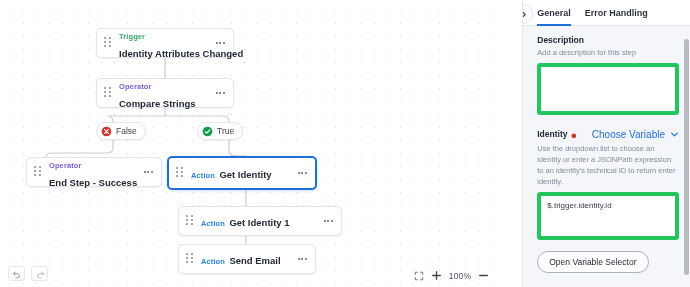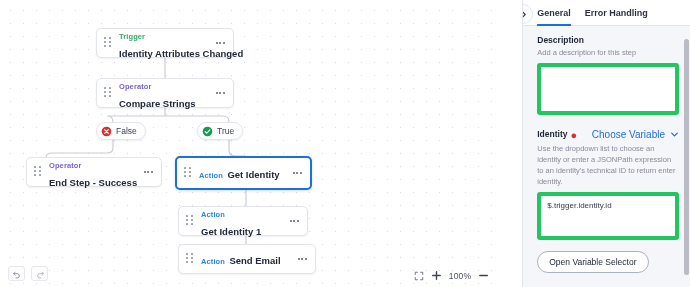--- a/index.html
+++ b/index.html
@@ -72,22 +72,22 @@
     display: flex; align-items: center; justify-content: center;
     gap: 1.5px;
     cursor: pointer;
   }
   .dots i { width: 2px; height: 2px; border-radius: 50%; background: #5d6577; display: block; }
 
   
   #node-trigger  { left: 96px;  top: 28px;  width: 138px; height: 30px; }
   #node-compare  { left: 96px;  top: 78px;  width: 138px; height: 30px; }
   #node-endstep  { left: 12px;  top: 157px; width: 136px; height: 30px; margin-left: 14px; }
-  #node-identity { left: 175px; top: 156px; width: 137px; height: 34px; }
-  #node-ident1   { left: 178px; top: 206px; width: 130px; height: 30px; }
+  #node-identity { left: 167px; top: 156px; width: 150px; height: 34px; }
+  #node-ident1   { left: 178px; top: 206px; width: 164px; height: 30px; }
   #node-email    { left: 178px; top: 244px; width: 138px; height: 30px; align-items: center; }
 
   
   .badge {
     position: absolute;
     height: 18px;
     display: flex; align-items: center;
     gap: 4px;
     padding: 0 8px 0 4px;
     background: #ffffff;

